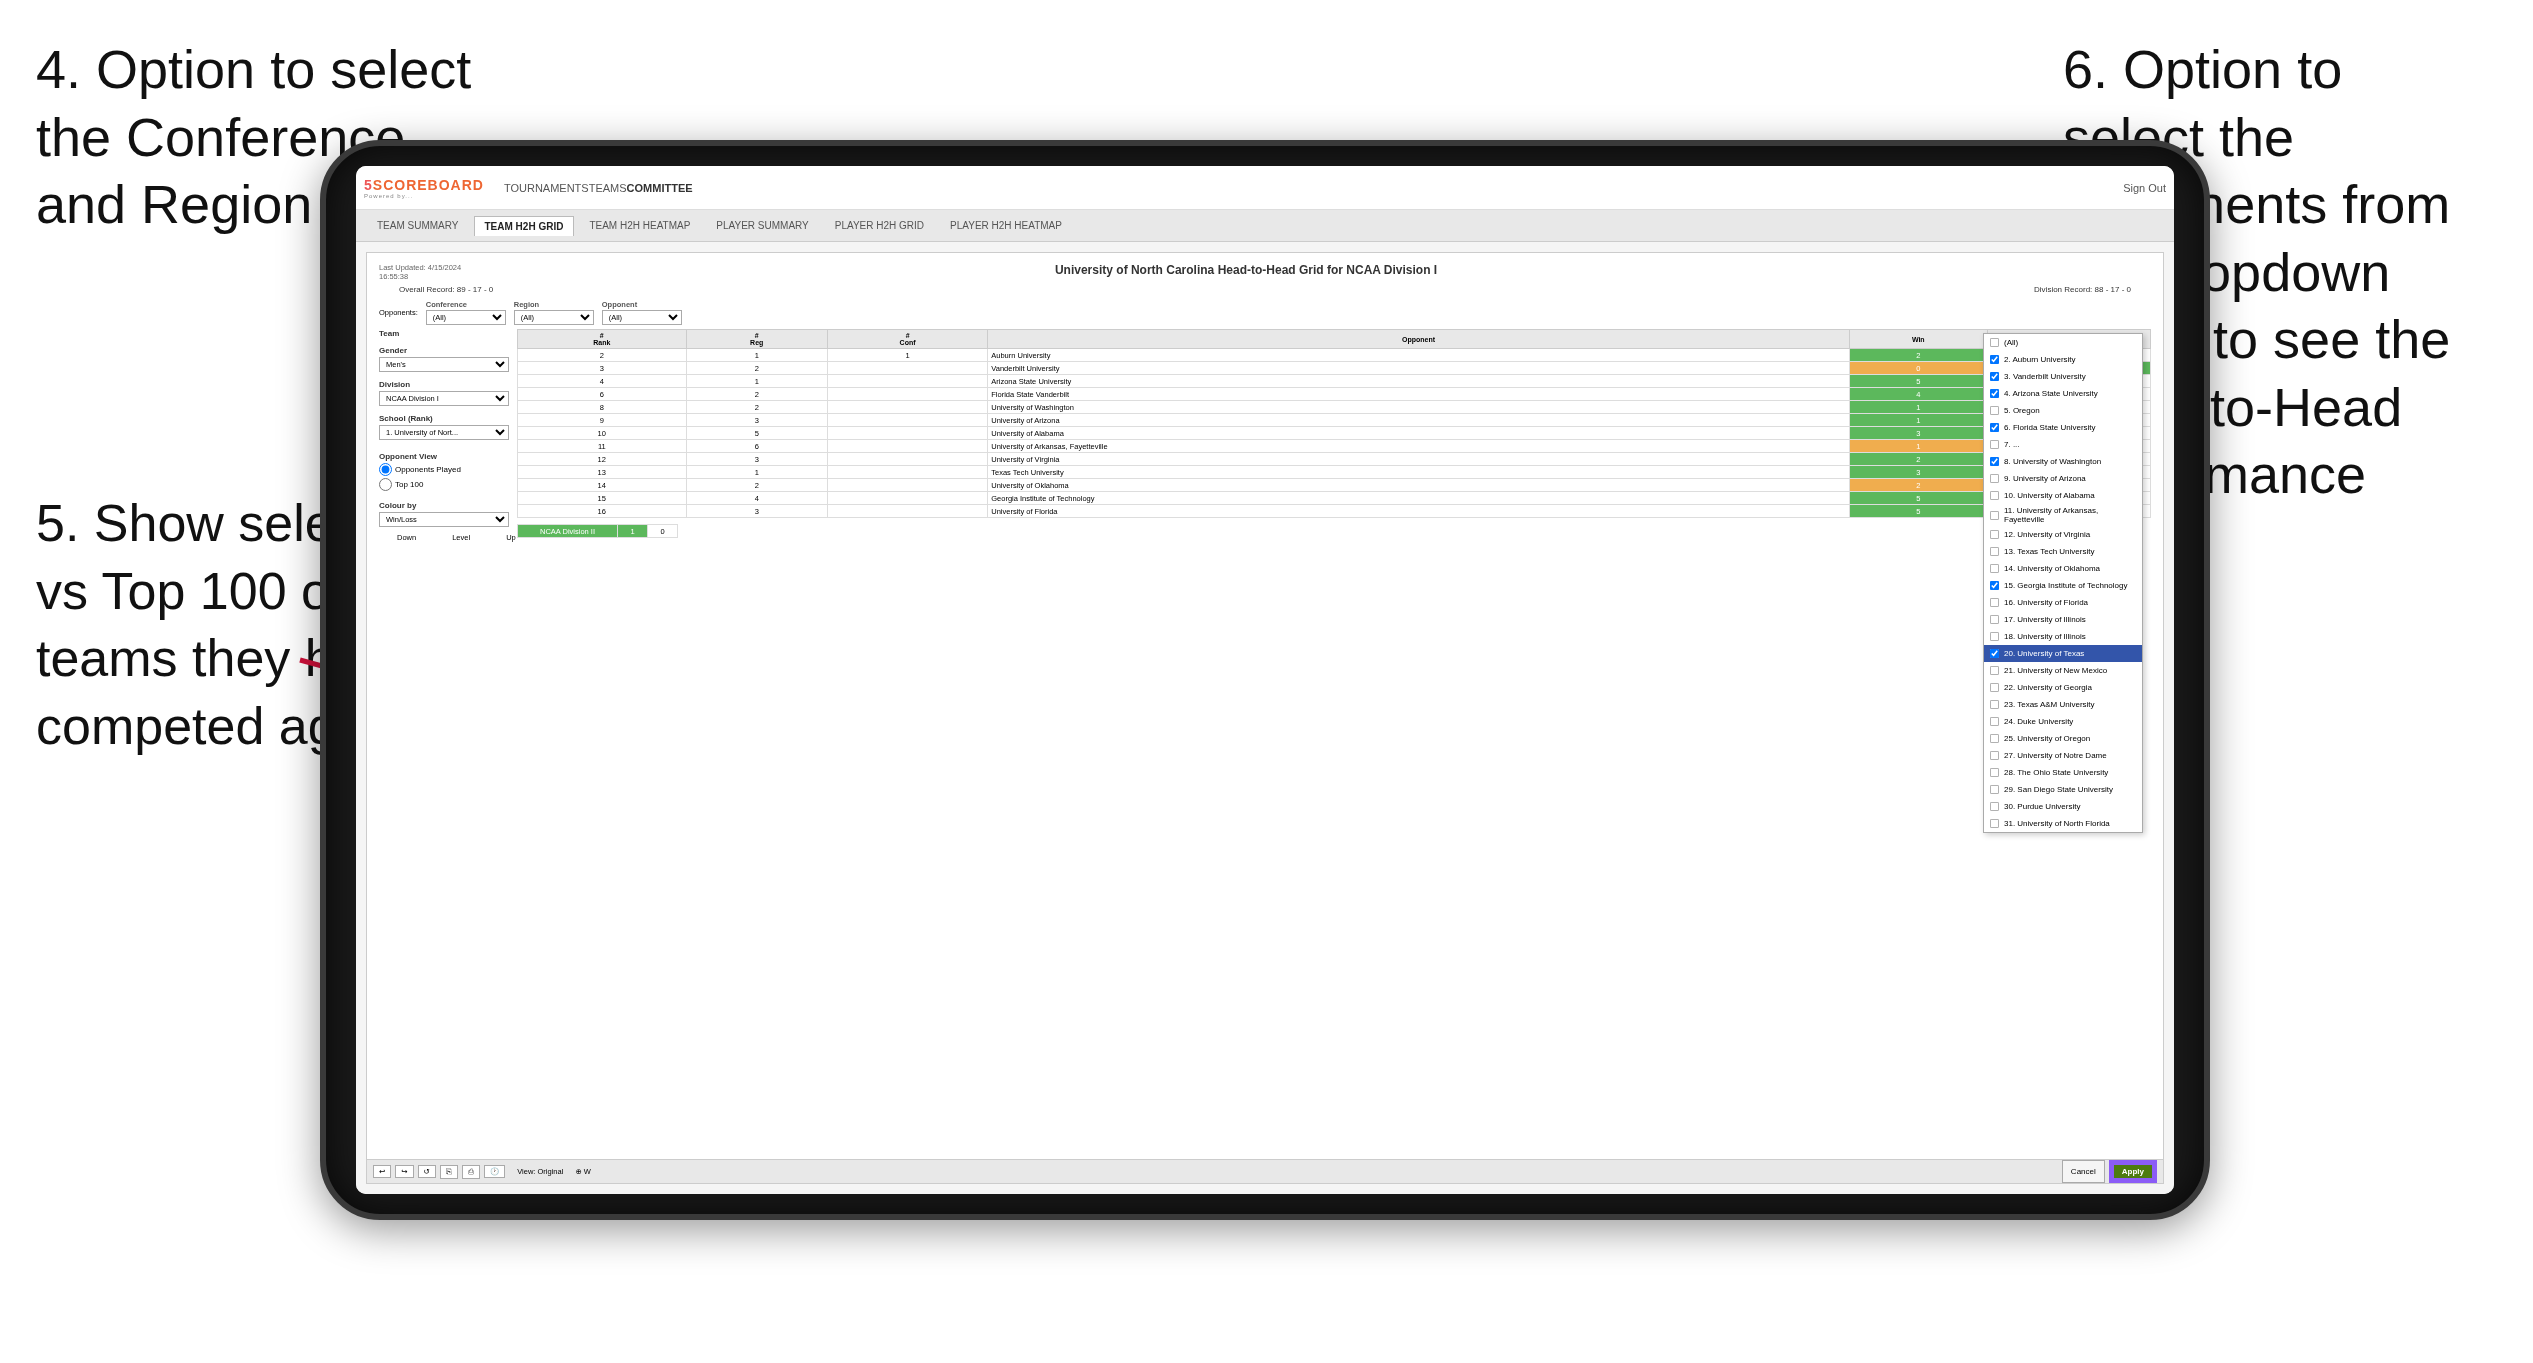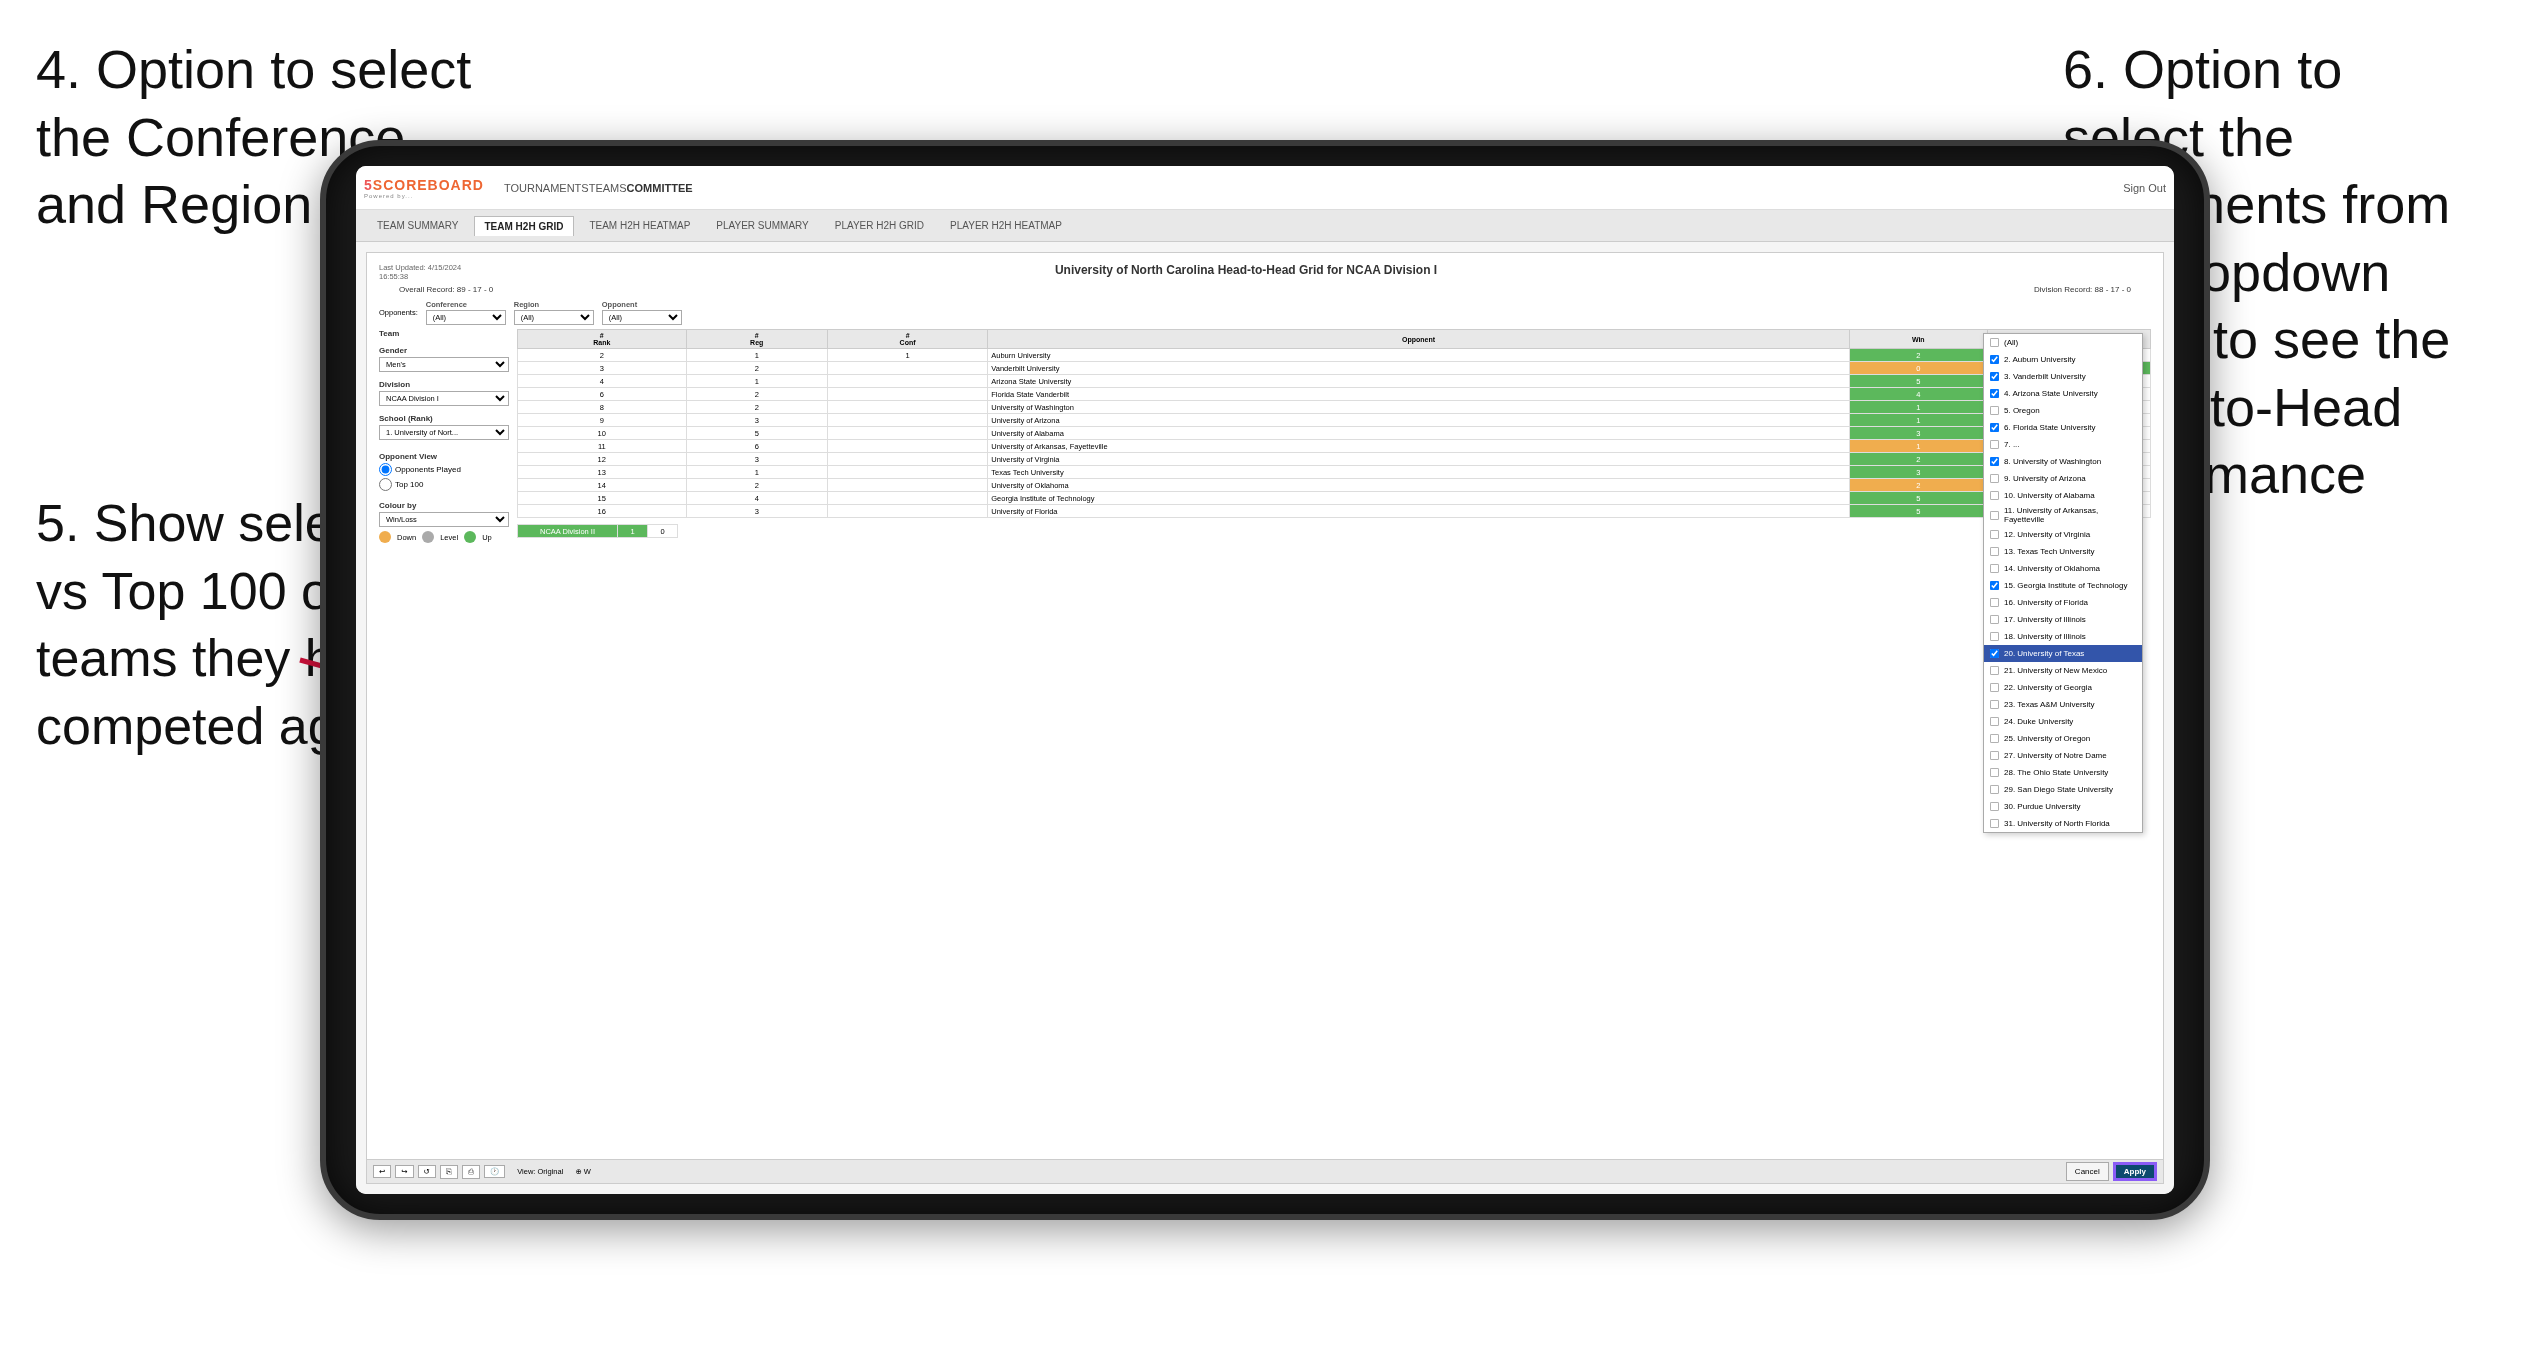--- a/index.html
+++ b/index.html
@@ -169,21 +169,21 @@
       border: 1px solid #aaa;
       padding: 1px 2px;
       background: #fff;
     }
     .sidebar-radio { display: flex; flex-direction: column; gap: 2px; font-size: 8px; }
     .sidebar-radio label { display: flex; align-items: center; gap: 3px; }
 
     
     .colour-legend {
       display: flex;
-      gap: 6px;
+      gap: 18px;
       margin-top: 4px;
       align-items: center;
     }
     .colour-dot {
       width: 12px; height: 12px; border-radius: 50%;
     }
     .colour-label { font-size: 7.5px; }
 
     
     .filters-row {
@@ -281,23 +281,23 @@
     .toolbar-right { margin-left: auto; display: flex; gap: 4px; }
     .btn-cancel {
       padding: 2px 8px;
       background: #f5f5f5;
       border: 1px solid #aaa;
       font-size: 8px;
       cursor: pointer;
     }
     .btn-apply {
       padding: 2px 8px;
-      background: #0c4a6e;
+      background: #4d7c0f;
       color: #fff;
-      border: 3px solid #8b5cf6;
+      border: 5px solid #8b5cf6;
       font-size: 8px;
       cursor: pointer;
       font-weight: 700;
     }
 
     
     .dropdown-overlay {
       position: absolute;
       right: 20px;
       top: 80px;

